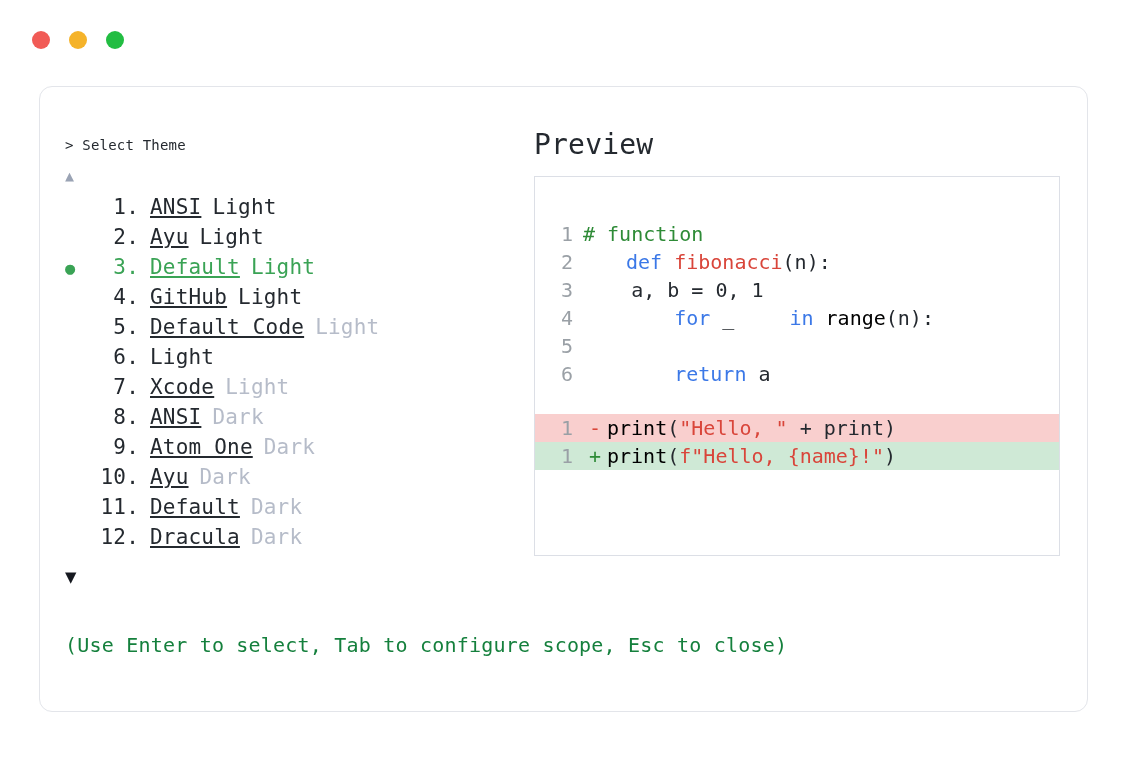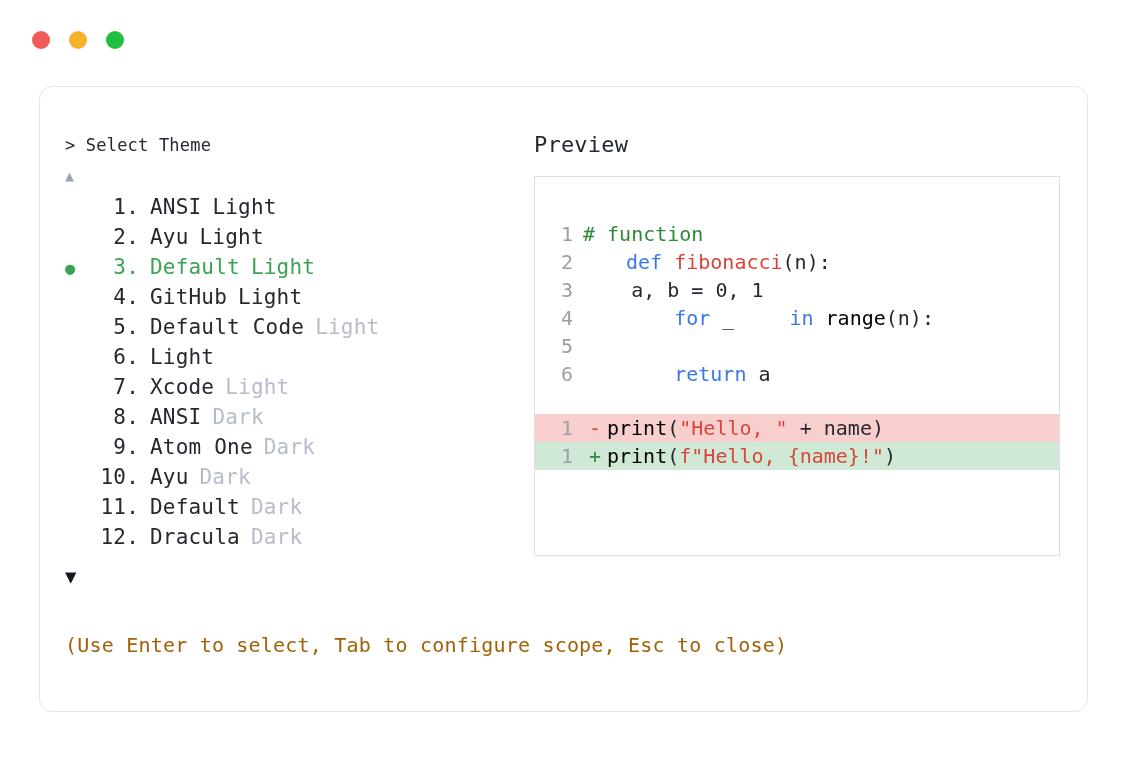--- a/index.html
+++ b/index.html
@@ -45,21 +45,21 @@
   }
 
   
   #theme-list-column {
     position: absolute;
     left: 25px;
     top: 45px;
     width: 460px;
   }
   #prompt-line {
-    font-size: 17px;
+    font-size: 14px;
     color: #24292f;
     letter-spacing: 0.2px;
     white-space: pre;
     line-height: 26px;
   }
   #scroll-up-indicator {
     margin-top: 8px;
     height: 20px;
     font-size: 15px;
     line-height: 20px;
@@ -87,20 +87,21 @@
   }
   .opt-index {
     width: 48px;
     flex: 0 0 48px;
     text-align: right;
     color: #24292f;
   }
   .opt-name {
     color: #24292f;
     padding-left: 11px;
+    text-decoration: underline;
   }
   .opt-variant {
     padding-left: 11px;
     color: #24292f;
   }
   .theme-option.dim-variant .opt-variant { color: #b6bcc9; }
   .theme-option.selected .opt-index,
   .theme-option.selected .opt-name,
   .theme-option.selected .opt-variant { color: #3aa355; }
 
@@ -110,34 +111,34 @@
     font-size: 19px;
     line-height: 24px;
     color: #15181f;
   }
 
   #footer-hint {
     position: absolute;
     left: 25px;
     top: 546px;
     font-size: 20px;
-    color: #a16207;
+    color: #15803d;
     letter-spacing: 0.2px;
     white-space: pre;
   }
 
   
   #preview-column {
     position: absolute;
     left: 494px;
     top: 45px;
     width: 530px;
   }
   #preview-label {
-    font-size: 22px;
+    font-size: 28px;
     color: #24292f;
     line-height: 26px;
     letter-spacing: 0.2px;
   }
   #preview-panel {
     margin-top: 18px;
     width: 526px;
     height: 380px;
     border: 1.5px solid #dcdfe6;
     background: #ffffff;
@@ -230,19 +231,19 @@
     <div id="preview-panel">
       <div id="code-block">
           <div class="code-line"><span class="ln">1</span><span class="code-text"><span class="tok-comment"># function</span></span></div>
           <div class="code-line"><span class="ln">2</span><span class="code-text"><span class="tok-keyword">def </span><span class="tok-func">fibonacci</span><span class="tok-plain">(n):</span></span></div>
           <div class="code-line"><span class="ln">3</span><span class="code-text"><span class="tok-plain">    a, b = </span><span class="tok-number">0</span><span class="tok-plain">, </span><span class="tok-number">1</span></span></div>
           <div class="code-line"><span class="ln">4</span><span class="code-text"><span class="tok-plain">    </span><span class="tok-keyword">for</span><span class="tok-plain"> _ </span><span class="tok-keyword">in</span><span class="tok-plain"> </span><span class="tok-builtin">range</span><span class="tok-plain">(n):</span></span></div>
           <div class="code-line"><span class="ln">5</span></div>
           <div class="code-line"><span class="ln">6</span><span class="code-text"><span class="tok-plain">    </span><span class="tok-keyword">return</span><span class="tok-plain"> a</span></span></div>
         </div>
       <div id="diff-block">
-          <div class="diff-line removed"><span class="ln">1</span><span class="diff-sign">-</span><span class="code-text"><span class="tok-builtin">print</span><span class="tok-plain">(</span><span class="tok-string">"Hello, "</span><span class="tok-plain"> + name)</span></span></div>
+          <div class="diff-line removed"><span class="ln">1</span><span class="diff-sign">-</span><span class="code-text"><span class="tok-builtin">print</span><span class="tok-plain">(</span><span class="tok-string">"Hello, "</span><span class="tok-plain"> + print)</span></span></div>
           <div class="diff-line added"><span class="ln">1</span><span class="diff-sign">+</span><span class="code-text"><span class="tok-builtin">print</span><span class="tok-plain">(</span><span class="tok-string">f"Hello, {name}!"</span><span class="tok-plain">)</span></span></div>
         </div>
     </div>
   </div>
 
 </div>
 
 </body></html>

